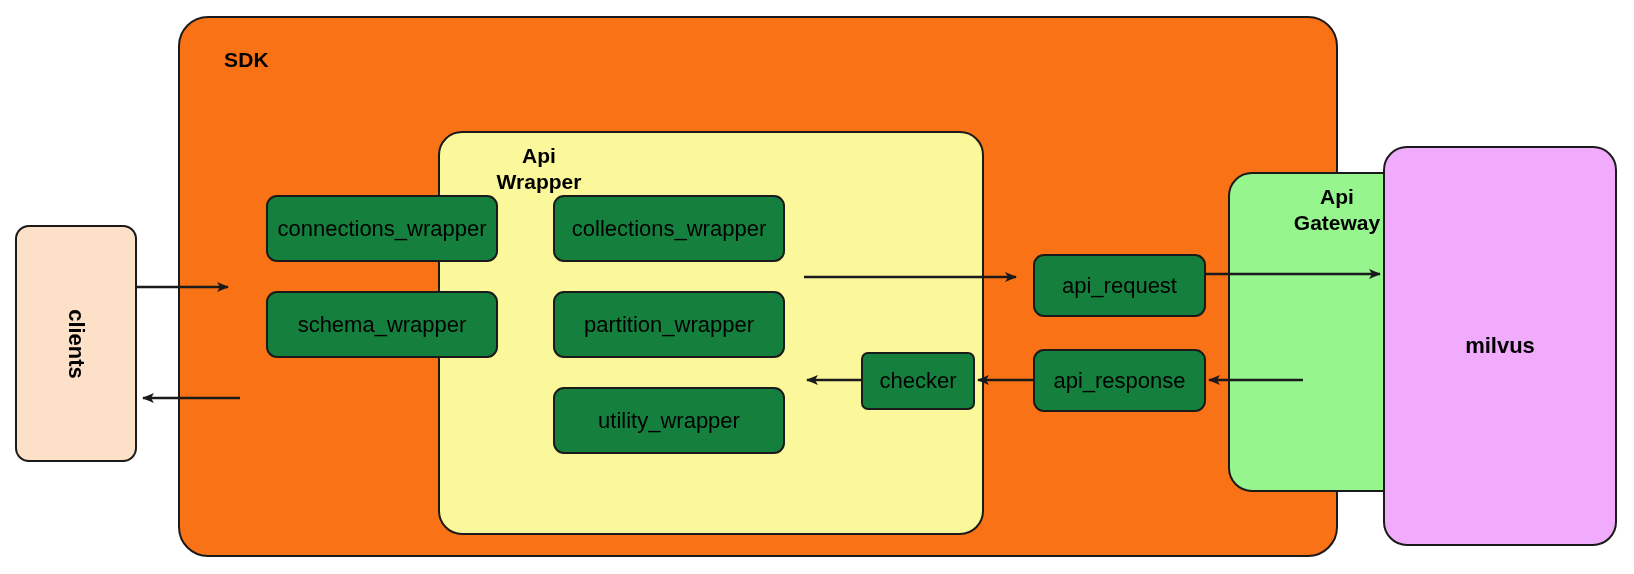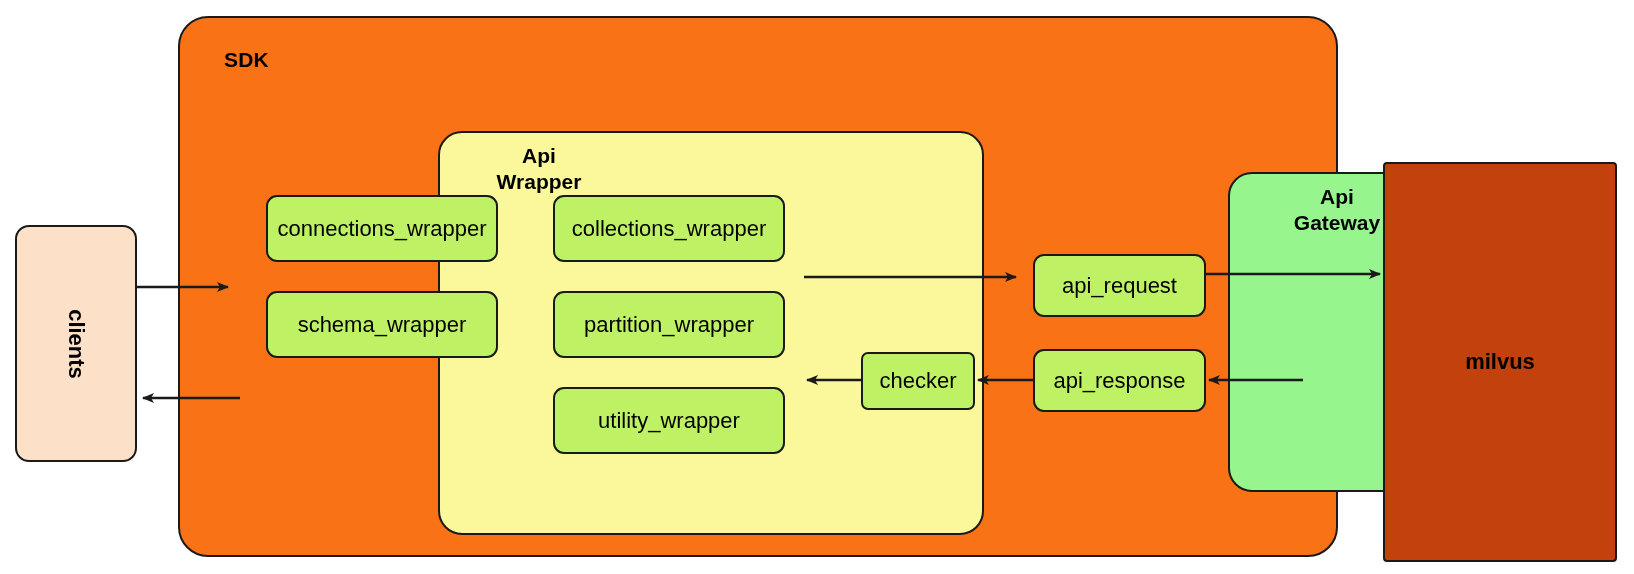--- a/index.html
+++ b/index.html
@@ -80,21 +80,21 @@
     top: 10px;
     width: 190px;
     font-size: 21px;
     font-weight: bold;
     color: #000000;
     line-height: 1.22;
     text-align: center;
   }
   
   .leaf {
-    background: #bef264;
+    background: #15803d;
     border-radius: 11px;
     font-size: 22px;
     color: #000000;
     padding: 0 24px;
   }
   .wrapper-box { width: 232px; height: 67px; }
   #box-connections_wrapper { left: 266px; top: 195px; }
   #box-schema_wrapper      { left: 266px; top: 291px; }
   #box-index_wrapper       { left: 266px; top: 387px; }
   #box-collections_wrapper { left: 553px; top: 195px; }
@@ -133,25 +133,25 @@
   }
   #clients-text {
     font-size: 22px;
     font-weight: bold;
     color: #000000;
     transform: rotate(90deg);
     white-space: nowrap;
   }
   #box-milvus {
     left: 1383px;
-    top: 162px;
+    top: 146px;
     width: 234px;
     height: 400px;
-    background: #c2410c;
-    border-radius: 4px;
+    background: #f0abfc;
+    border-radius: 24px;
   }
   #milvus-text {
     font-size: 22px;
     font-weight: bold;
     color: #000000;
   }
   
   #edges {
     position: absolute;
     left: 0;

